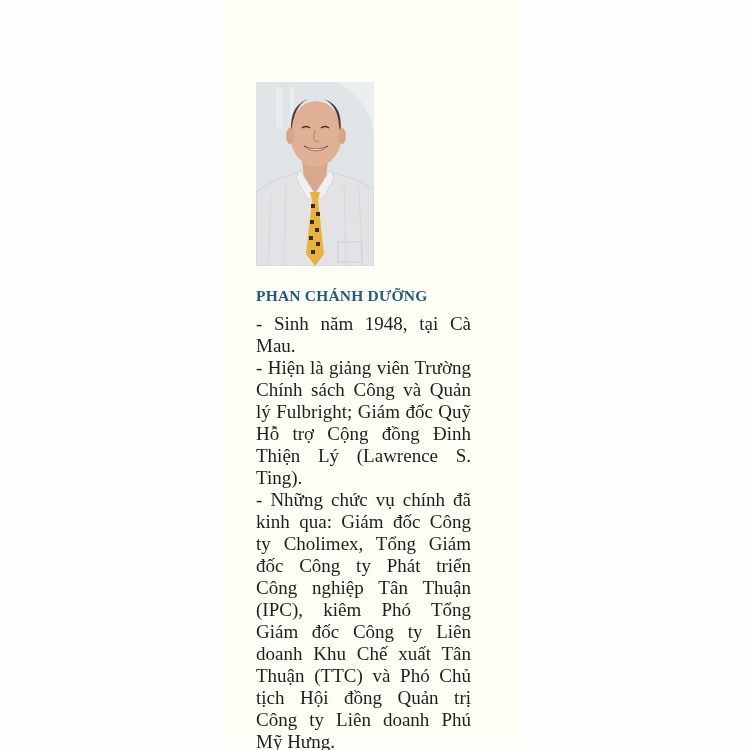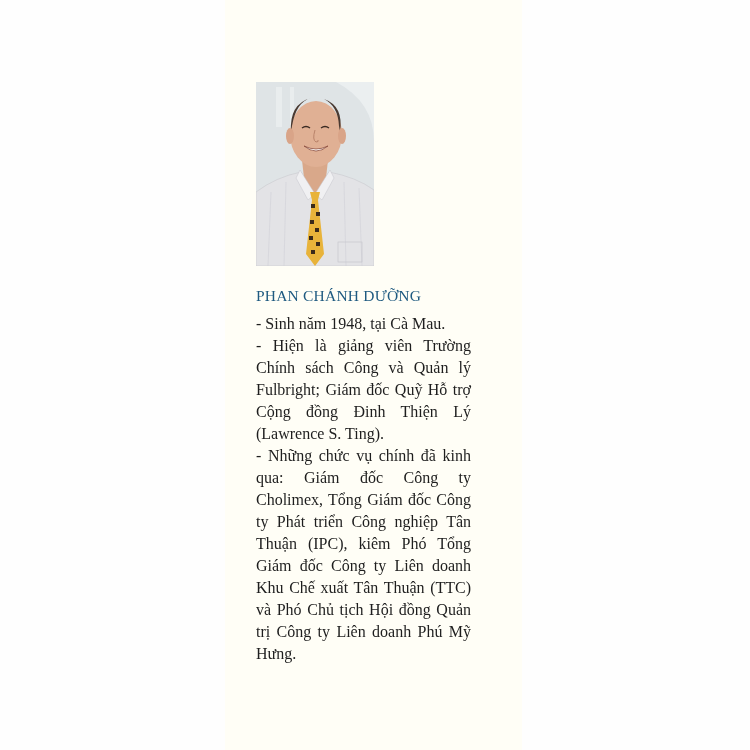--- a/index.html
+++ b/index.html
@@ -31,29 +31,29 @@
     .bio {
       position: absolute;
       left: 31px;
       top: 285px;
       width: 215px;
       font-family: "Liberation Serif", serif;
       color: #1e1e1e;
     }
     .name {
       font-family: "Liberation Serif", serif;
-      font-weight: normal;
+      font-weight: bold;
       font-size: 15.5px;
       color: #1f5a80;
       letter-spacing: 0.2px;
       margin: 0 0 6px 0;
       line-height: 22px;
     }
     .para {
-      font-size: 16px;
+      font-size: 19px;
       line-height: 22px;
       text-align: justify;
       margin: 0;
     }
     .para.last-left { text-align-last: left; }
     .book-title {
       font-style: italic;
       font-weight: bold;
       color: #1f5a80;
     }

